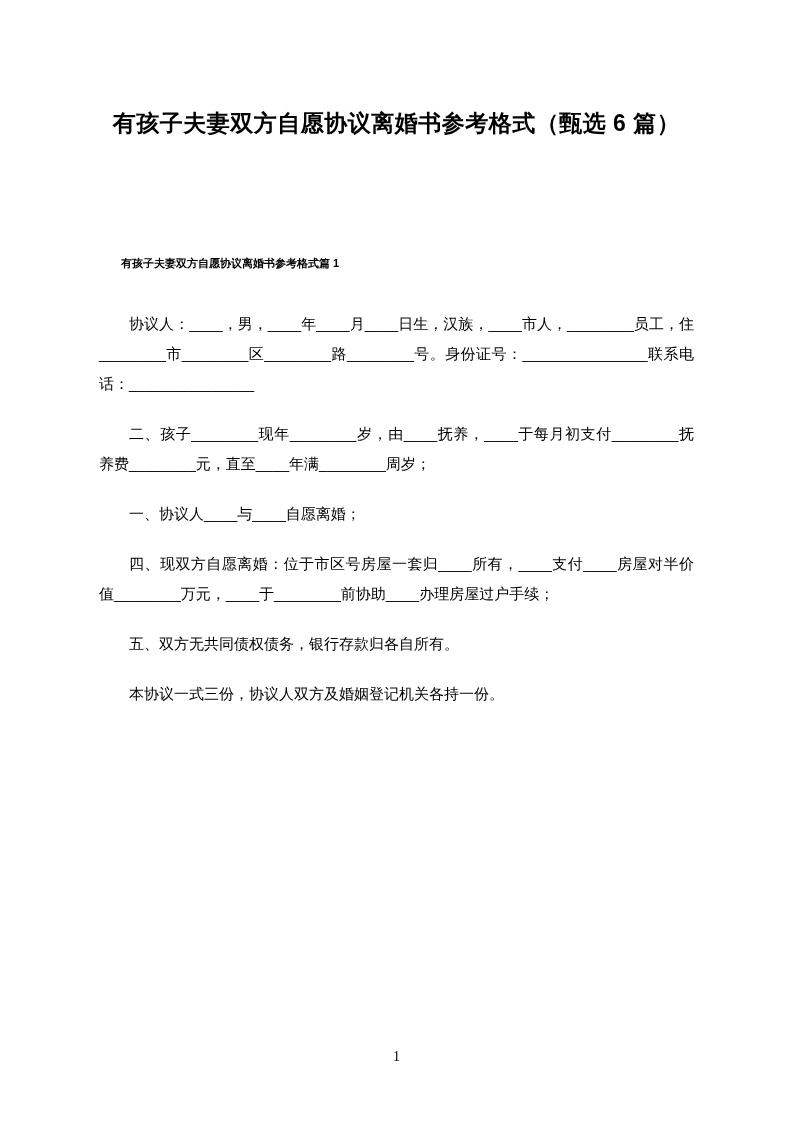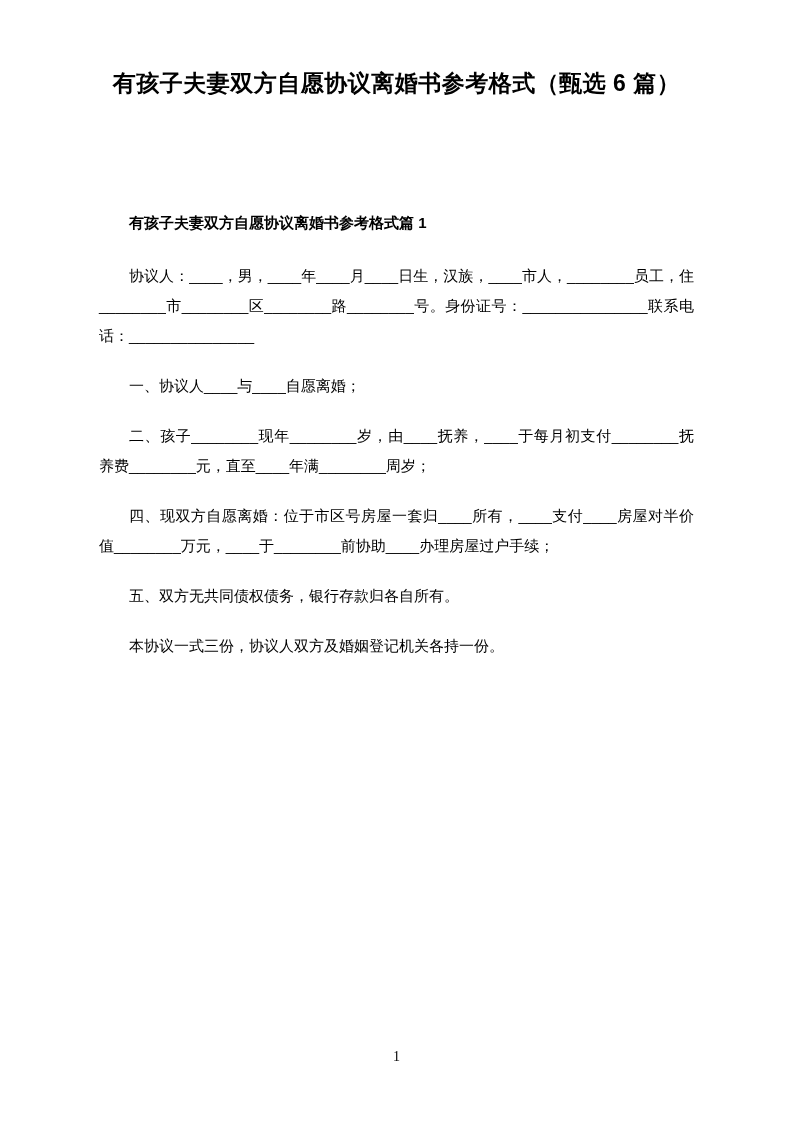--- a/index.html
+++ b/index.html
@@ -18,45 +18,45 @@
   .page {
     position: relative;
     width: 793px;
     height: 1122px;
     box-sizing: border-box;
     padding: 0 99px;
     background: #ffffff;
   }
   .doc-title {
     margin: 0;
-    padding-top: 68px;
+    padding-top: 108px;
     font-size: 23px;
     line-height: 30px;
     font-weight: bold;
     text-align: center;
     letter-spacing: 0.5px;
     white-space: nowrap;
   }
   .section-heading {
     margin: 114px 0 4px 0;
-    font-size: 15px;
+    font-size: 11px;
     line-height: 22px;
     font-weight: bold;
     text-indent: 2em;
   }
   .para {
     margin: 0 0 20px 0;
     font-size: 15px;
     line-height: 30px;
     text-align: justify;
     text-justify: inter-ideograph;
     text-indent: 2em;
   }
   .para.first {
-    margin-top: 27px;
+    margin-top: 35px;
   }
   .page-number {
     position: absolute;
     left: 0;
     right: 0;
     top: 1048px;
     text-align: center;
     font-family: "Liberation Serif", "DejaVu Serif", serif;
     font-size: 14px;
     line-height: 18px;
@@ -69,23 +69,23 @@
 <div class="page">
 
   <h1 class="doc-title">有孩子夫妻双方自愿协议离婚书参考格式（甄选 6 篇）</h1>
 
   <h2 class="section-heading">有孩子夫妻双方自愿协议离婚书参考格式篇 1</h2>
 
   <p class="para first">协议人：____，男，____年____月____日生，汉族，____市人，________员工，住________市________区________路________号。身份证号：_______________联系电话：_______________</p>
 
 
 
+  <p class="para">二、孩子________现年________岁，由____抚养，____于每月初支付________抚养费________元，直至____年满________周岁；</p>
+
   <p class="para">一、协议人____与____自愿离婚；</p>
-
-  <p class="para">二、孩子________现年________岁，由____抚养，____于每月初支付________抚养费________元，直至____年满________周岁；</p>
 
 
   <p class="para">四、现双方自愿离婚：位于市区号房屋一套归____所有，____支付____房屋对半价值________万元，____于________前协助____办理房屋过户手续；</p>
 
   <p class="para">五、双方无共同债权债务，银行存款归各自所有。</p>
 
   <p class="para">本协议一式三份，协议人双方及婚姻登记机关各持一份。</p>
 
   <div class="page-number">1</div>
 

